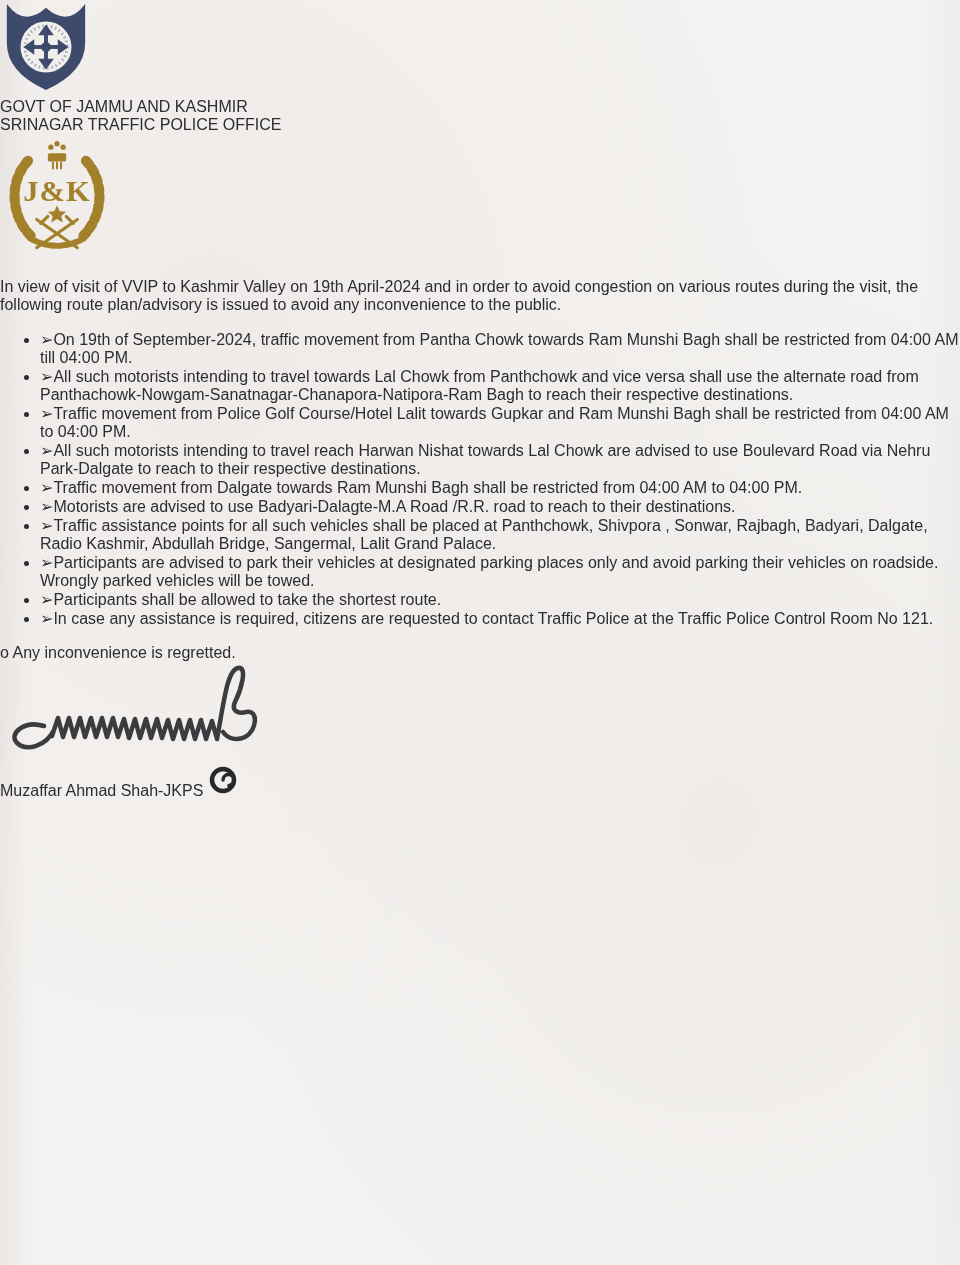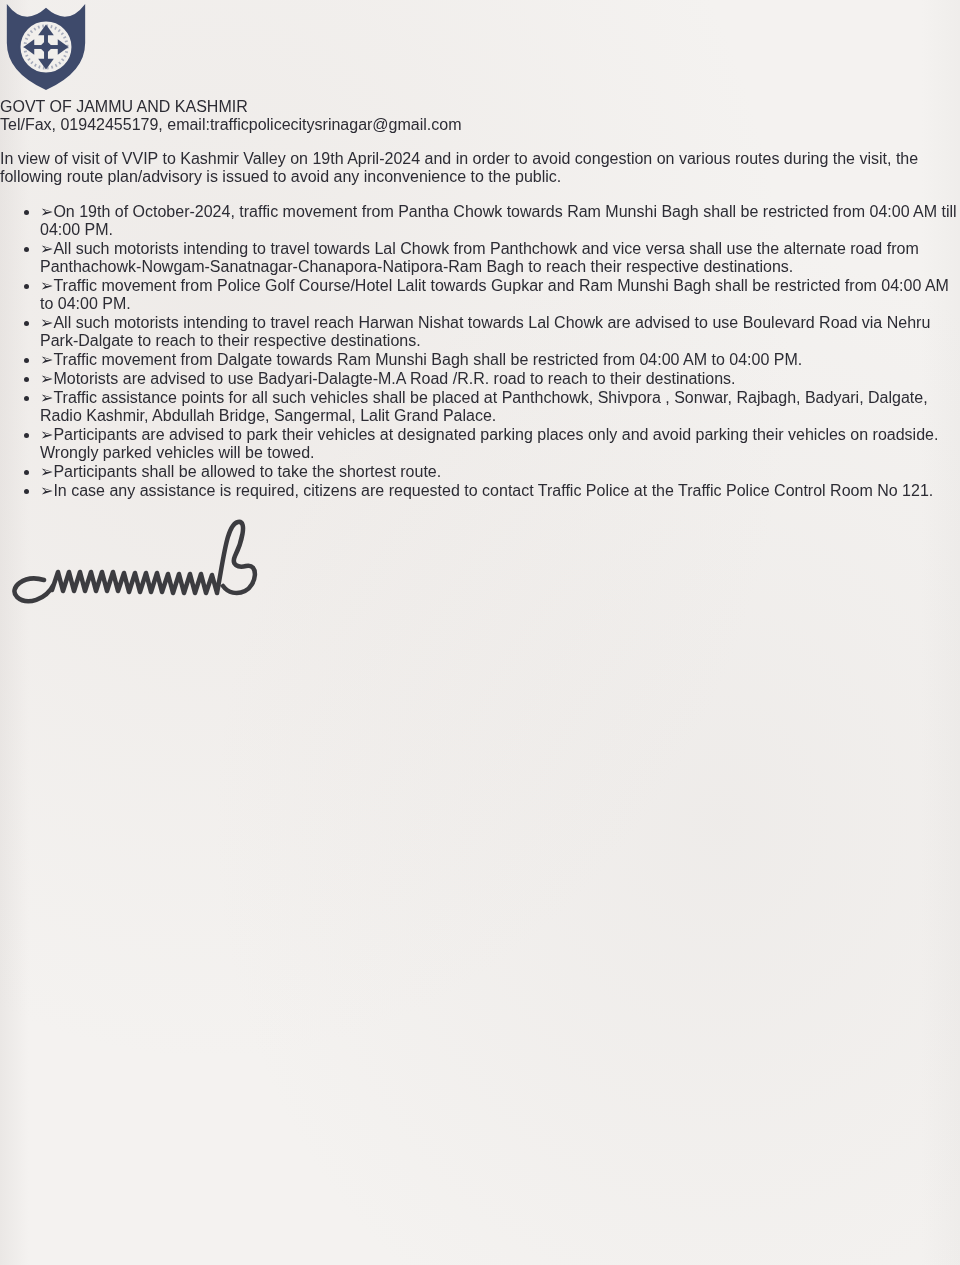--- a/index.html
+++ b/index.html
@@ -76,47 +76,78 @@
         <polygon points="46,71 38,60 54,60"></polygon>
         <polygon points="23,48 34,40 34,56"></polygon>
         <polygon points="69,48 58,40 58,56"></polygon>
         <polygon points="46,41 53,48 46,55 39,48"></polygon>
       </g>
     </svg>
   </div>
 
   <div class="header-center">
     <div class="govt-line">GOVT OF JAMMU AND KASHMIR</div>
-    <div class="contact-line">
-      <span class="phone">Tel/Fax, 01942455179</span><span>, email:trafficpolicecitysrinagar@gmail.com</span>
-    </div>
+    <div class="office-line">SRINAGAR TRAFFIC POLICE OFFICE</div>
   </div>
 
+  <div class="crest">
+    <svg viewBox="0 0 112 122" width="114" height="124" aria-hidden="true">
+      <g stroke="#a3802a" fill="none" stroke-linecap="round">
+        <path d="M30,100 C10,80 8,44 30,24" stroke-width="10" stroke-dasharray="5 4.5"></path>
+        <path d="M82,100 C102,80 104,44 82,24" stroke-width="10" stroke-dasharray="5 4.5"></path>
+        <path d="M30,103 q26,14 52,0" stroke-width="6" stroke-dasharray="7 3"></path>
+        <path d="M36,84 L76,112 M76,84 L36,112" stroke-width="3"></path>
+        <path d="M40,88 l7,-7 M72,88 l-7,-7" stroke-width="3"></path>
+        <path d="M52,28 v6 M56,28 v6 M60,28 v6" stroke-width="2"></path>
+      </g>
+      <g fill="#a3802a">
+        <rect x="47" y="19" width="18" height="8" rx="1.5"></rect>
+        <circle cx="50" cy="13" r="2.6"></circle>
+        <circle cx="56" cy="9.5" r="2.6"></circle>
+        <circle cx="62" cy="13" r="2.6"></circle>
+        <path d="M56,70 l2.6,6 6.4,0.6 -4.8,4.2 1.4,6.2 -5.6,-3.3 -5.6,3.3 1.4,-6.2 -4.8,-4.2 6.4,-0.6 Z"></path>
+      </g>
+      <text x="56" y="66" text-anchor="middle" font-family="Liberation Serif, serif" font-size="30" font-weight="bold" fill="#a3802a" letter-spacing="1">J&amp;K</text>
+    </svg>
+  </div>
 
 
   <div class="body-block">
     <p class="intro"><span class="b">In view of visit of VVIP to Kashmir Valley</span><span> on 19</span><span class="sup">th</span><span> April-2024 and in order to avoid congestion on various routes during the visit, the following route plan/advisory is issued to avoid any inconvenience to the public.</span></p>
 
     <ul class="points">
-      <li class="point"><span class="marker">➢</span><span class="ptext"><span class="b">On 19</span><span class="b sup">th</span><span class="b"> of October-2024,</span><span> traffic movement from Pantha Chowk towards Ram Munshi Bagh shall be restricted </span><span class="b">from 04:00 AM till 04:00 PM.</span></span></li>
+      <li class="point"><span class="marker">➢</span><span class="ptext"><span class="b">On 19</span><span class="b sup">th</span><span class="b"> of September-2024,</span><span> traffic movement from Pantha Chowk towards Ram Munshi Bagh shall be restricted </span><span class="b">from 04:00 AM till 04:00 PM.</span></span></li>
       <li class="point"><span class="marker">➢</span><span class="ptext"><span>All such motorists intending to travel towards Lal Chowk from Panthchowk and vice versa shall use the alternate road from Panthachowk-Nowgam-Sanatnagar-Chanapora-Natipora-Ram Bagh to reach their respective destinations.</span></span></li>
       <li class="point"><span class="marker">➢</span><span class="ptext"><span>Traffic movement from Police Golf Course/Hotel Lalit towards Gupkar and Ram Munshi Bagh shall be restricted </span><span class="b">from 04:00 AM to 04:00 PM.</span></span></li>
       <li class="point"><span class="marker">➢</span><span class="ptext"><span>All such motorists intending to travel reach Harwan Nishat towards Lal Chowk are advised to use Boulevard Road via Nehru Park-Dalgate to reach to their respective destinations.</span></span></li>
       <li class="point"><span class="marker">➢</span><span class="ptext"><span>Traffic movement from Dalgate towards Ram Munshi Bagh shall be restricted </span><span class="b">from 04:00 AM to 04:00 PM.</span></span></li>
       <li class="point"><span class="marker">➢</span><span class="ptext"><span>Motorists are advised to use Badyari-Dalagte-M.A Road /R.R. road to reach to their destinations.</span></span></li>
       <li class="point"><span class="marker">➢</span><span class="ptext"><span>Traffic assistance points for all such vehicles shall be placed at Panthchowk, Shivpora , Sonwar, Rajbagh, Badyari, Dalgate, Radio Kashmir, Abdullah Bridge, Sangermal, Lalit Grand Palace.</span></span></li>
       <li class="point"><span class="marker">➢</span><span class="ptext"><span>Participants are advised to park their vehicles at designated parking places only and avoid parking their vehicles on roadside. Wrongly parked vehicles will be towed.</span></span></li>
       <li class="point"><span class="marker">➢</span><span class="ptext"><span>Participants shall be allowed to take the shortest route.</span></span></li>
       <li class="point"><span class="marker">➢</span><span class="ptext"><span>In case any assistance is required, citizens are requested to contact Traffic Police at the Traffic Police Control Room No 121.</span></span></li>
     </ul>
 
+    <div class="sub-note">
+      <span class="marker">o</span>
+      <span>Any inconvenience is regretted.</span>
+    </div>
   </div>
 
   <div class="signature">
     <svg viewBox="0 0 290 100" width="290" height="100" aria-hidden="true">
       <path fill="none" stroke="#3c3c40" stroke-width="4.5" stroke-linecap="round" stroke-linejoin="round" d="M44,64 C24,58 8,72 17,81 C27,90 46,84 54,68
            M52,74 L58,56 L63,75 L69,56 L74,75 L80,56 L85,75 L91,56 L96,75 L102,56 L107,75 L113,56 L118,75 L124,57 L129,76 L135,57 L140,76 L146,57 L151,76 L157,57 L162,76 L168,58 L173,77 L179,58 L184,77 L190,58 L195,77 L201,58 L206,77 L212,59 L217,77
            M217,77 C224,40 227,8 238,6 C248,4 241,28 235,40 C231,49 238,52 246,50 C259,47 257,69 245,75 C237,79 228,77 223,70"></path>
     </svg>
   </div>
 
+  <div class="footer-bar">
+    <span class="signatory">Muzaffar Ahmad Shah-JKPS</span>
+    <span class="badge-icon">
+      <svg viewBox="0 0 30 30" width="30" height="30" aria-hidden="true">
+        <circle cx="15" cy="14" r="11" fill="none" stroke="#27282c" stroke-width="4.5"></circle>
+        <path d="M15,14 a5.5,5.5 0 1 1 6,5.5" fill="none" stroke="#27282c" stroke-width="3.5" stroke-linecap="round"></path>
+      </svg>
+    </span>
+  </div>
 
 </div>
 
 </body></html>

